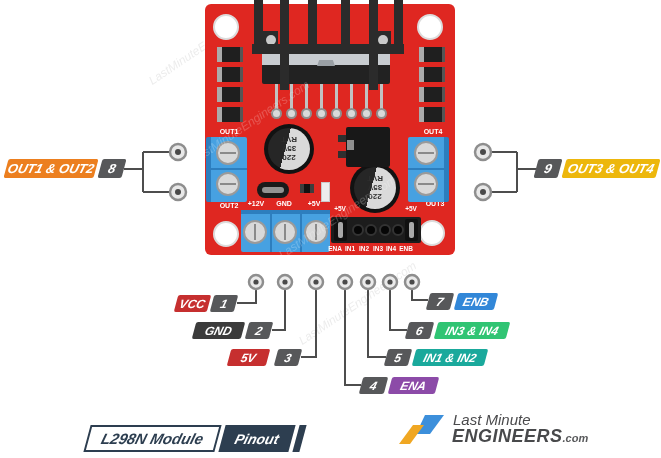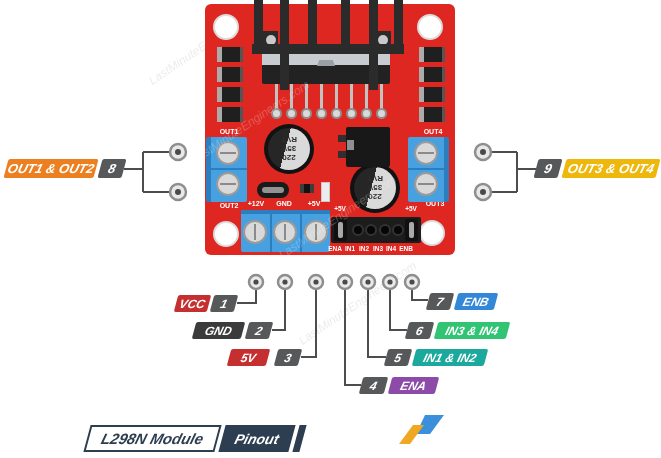--- a/index.html
+++ b/index.html
@@ -294,14 +294,16 @@
   <div class="tag row-h c-enb" style="left:456px;top:293px;width:40px;">ENB</div>
 
   <div class="title-white">L298N Module</div>
   <div class="title-navy">Pinout</div>
   <div class="title-sliver"></div>
 
   <svg class="abs" style="left:399px;top:410px;" width="46" height="40" viewBox="0 0 46 40">
     <polygon points="26,5 45,5 31,24 17,24" fill="#3C8FDB"></polygon>
     <polygon points="14,15 25,15 11,34 0,34" fill="#F0A722"></polygon>
   </svg>
+  <div class="logo-text1">Last Minute</div>
+  <div class="logo-text2"><span>ENGINEERS</span><span class="logo-com">.com</span></div>
 
 </div>
 
 </body></html>

